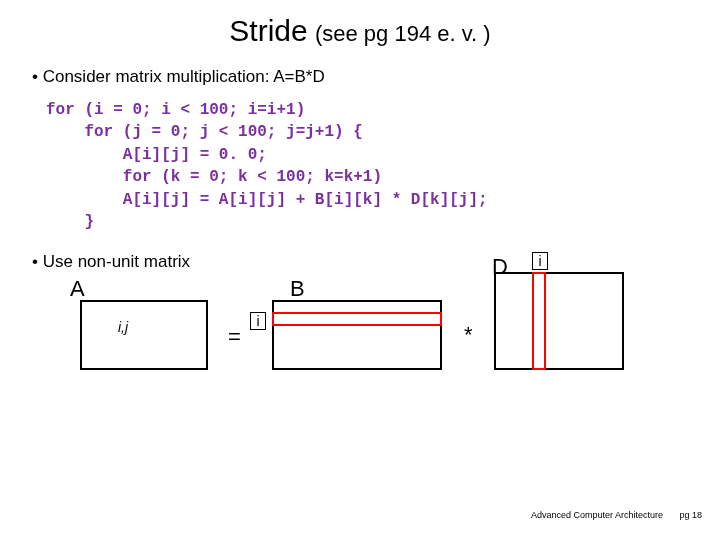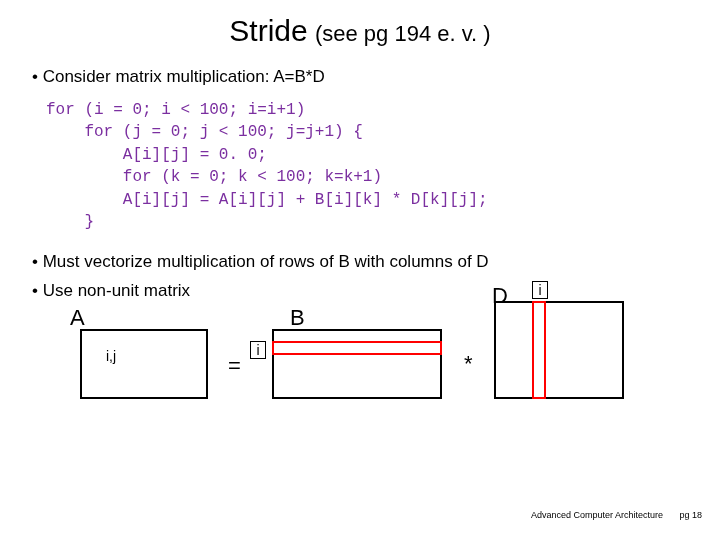--- a/index.html
+++ b/index.html
@@ -20,21 +20,21 @@
   .title-main { font-size: 30px; }
   .title-sub { font-size: 22px; }
   .body {
     padding: 18px 22px 0 32px;
     font-size: 17px;
     line-height: 1.35;
   }
   .bullet { margin-bottom: 6px; }
   .code-block {
     font-family: "Courier New", Courier, monospace;
-    font-weight: normal;
+    font-weight: bold;
     color: #7b2fa0;
     white-space: pre;
     font-size: 16px;
     line-height: 1.4;
     margin: 10px 0 18px 14px;
   }
   .diagram {
     position: relative;
     height: 150px;
     margin-top: 2px;
@@ -96,28 +96,27 @@
 <div class="body">
   <div class="bullet">• Consider  matrix multiplication: A=B*D</div>
 
   <div class="code-block">for (i = 0; i &lt; 100; i=i+1)
     for (j = 0; j &lt; 100; j=j+1) {
         A[i][j] = 0. 0;
         for (k = 0; k &lt; 100; k=k+1)
         A[i][j] = A[i][j] + B[i][k] * D[k][j];
     }</div>
 
-  <div class="bullet">• Must vectorize multiplication of rows of B with columns of D</div>
   <div class="bullet">• Use non-unit matrix</div>
 
   <div class="diagram">
 
     <span class="matrix-label" style="left:38px; top:-6px;">A</span>
     <div class="box" style="left:48px; top:20px; width:128px; height:70px;"></div>
-    <span class="small-label" style="left:74px; top:38px;">i,j</span>
+    <span class="small-label" style="left:86px; top:38px;font-style:italic;">i,j</span>
 
     <span class="op" style="left:196px; top:42px;">=</span>
 
     <div class="i-label" style="left:218px; top:32px;">i</div>
 
     <span class="matrix-label" style="left:258px; top:-6px;">B</span>
     <div class="box" style="left:240px; top:20px; width:170px; height:70px;"></div>
     <div class="row-highlight" style="left:240px; top:32px; width:170px; height:14px;"></div>
 
     <span class="op" style="left:432px; top:40px;">*</span>

